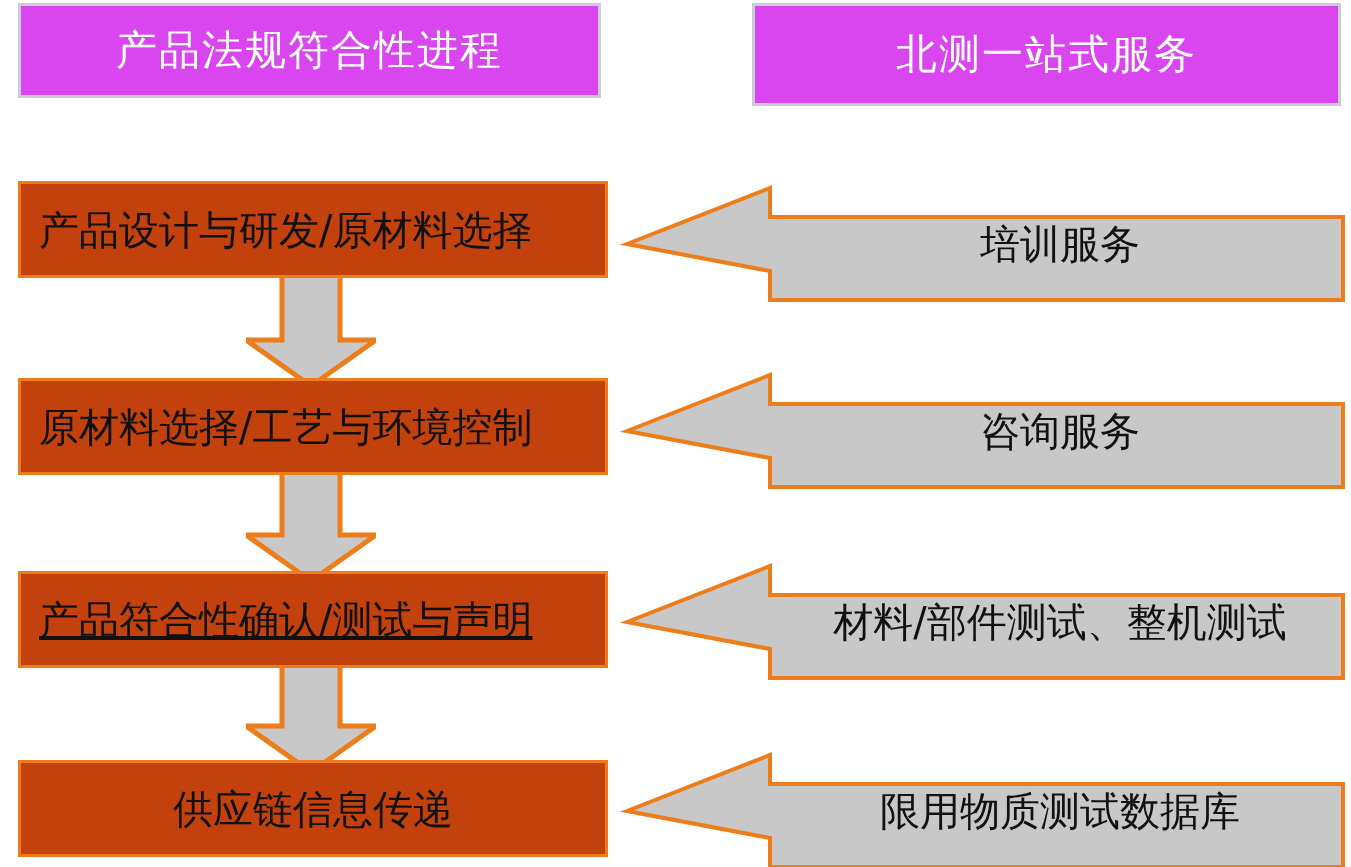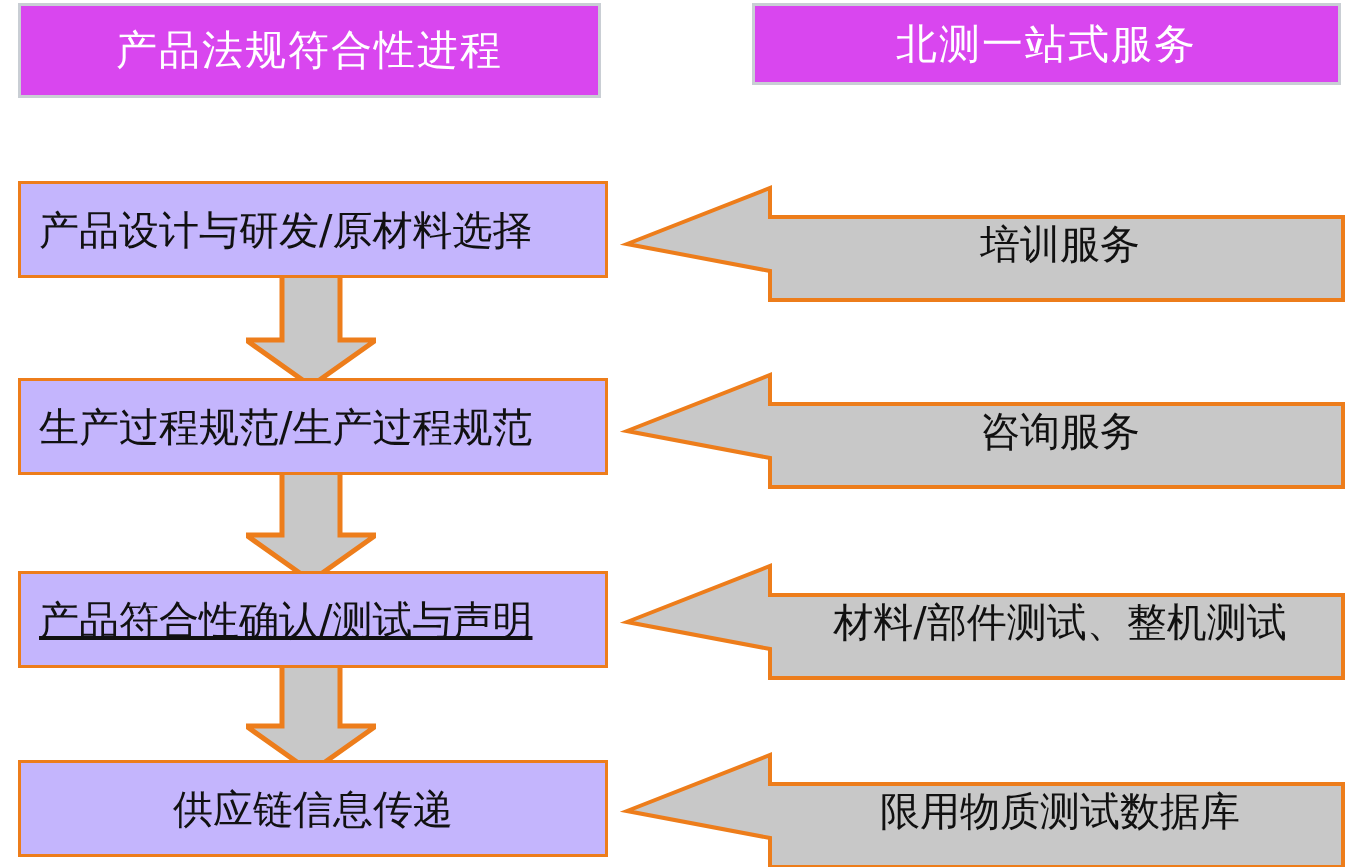--- a/index.html
+++ b/index.html
@@ -28,26 +28,26 @@
     display: flex;
     align-items: center;
     justify-content: center;
     color: #ffffff;
     font-size: 41px;
     letter-spacing: 2px;
     line-height: 1;
     white-space: nowrap;
   }
   #header-left  { left: 18px;  top: 3px;  width: 583px; height: 95px; }
-  #header-right { left: 752px; top: 3px;  width: 589px; height: 82px; }
+  #header-right { left: 752px; top: 3px;  width: 589px; height: 103px; }
 
   
   .process-box {
     position: absolute;
-    background: #c4b5fd;
+    background: #c2410c;
     border: 3px solid #ED7D1B;
     box-sizing: border-box;
     display: flex;
     align-items: center;
     color: #111111;
     font-size: 40px;
     line-height: 1;
     white-space: nowrap;
     letter-spacing: 0px;
     left: 18px;
@@ -134,21 +134,21 @@
     <svg viewBox="0 0 130 128" xmlns="http://www.w3.org/2000/svg" aria-hidden="true">
       <polygon points="36,0 94,0 94,78 130,78 65,124 0,78 36,78" fill="#C8C8C8" stroke="#ED7D1B" stroke-width="5"></polygon>
     </svg>
   </div>
 
   <div class="process-box align-left" id="process-box-1">
     <span class="box-label">产品设计与研发/原材料选择</span>
   </div>
 
   <div class="process-box align-left" id="process-box-2">
-    <span class="box-label">生产过程规范/生产过程规范</span>
+    <span class="box-label">原材料选择/工艺与环境控制</span>
   </div>
 
   <div class="process-box align-left" id="process-box-3">
     <span class="box-label">产品符合性确认/测试与声明</span>
   </div>
 
   <div class="process-box align-center" id="process-box-4">
     <span class="box-label" style="text-align:center;">供应链信息传递</span>
   </div>
 

